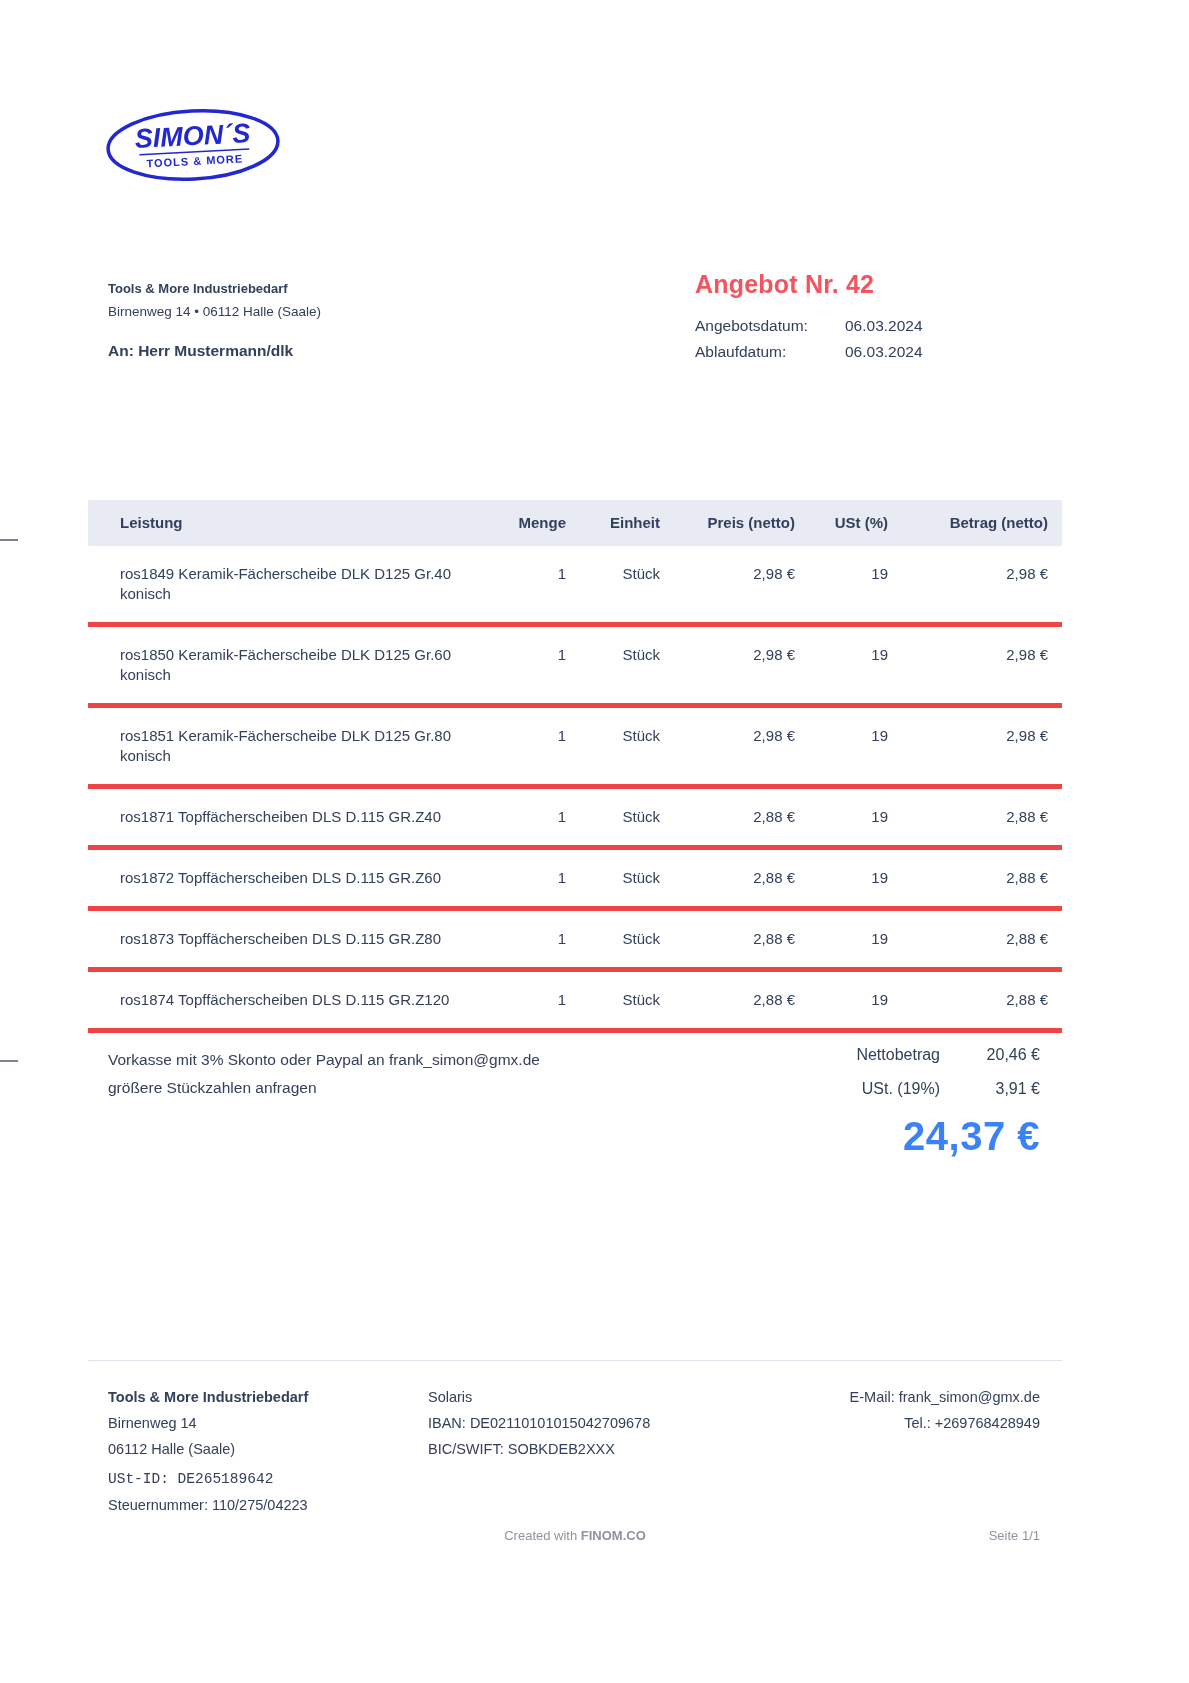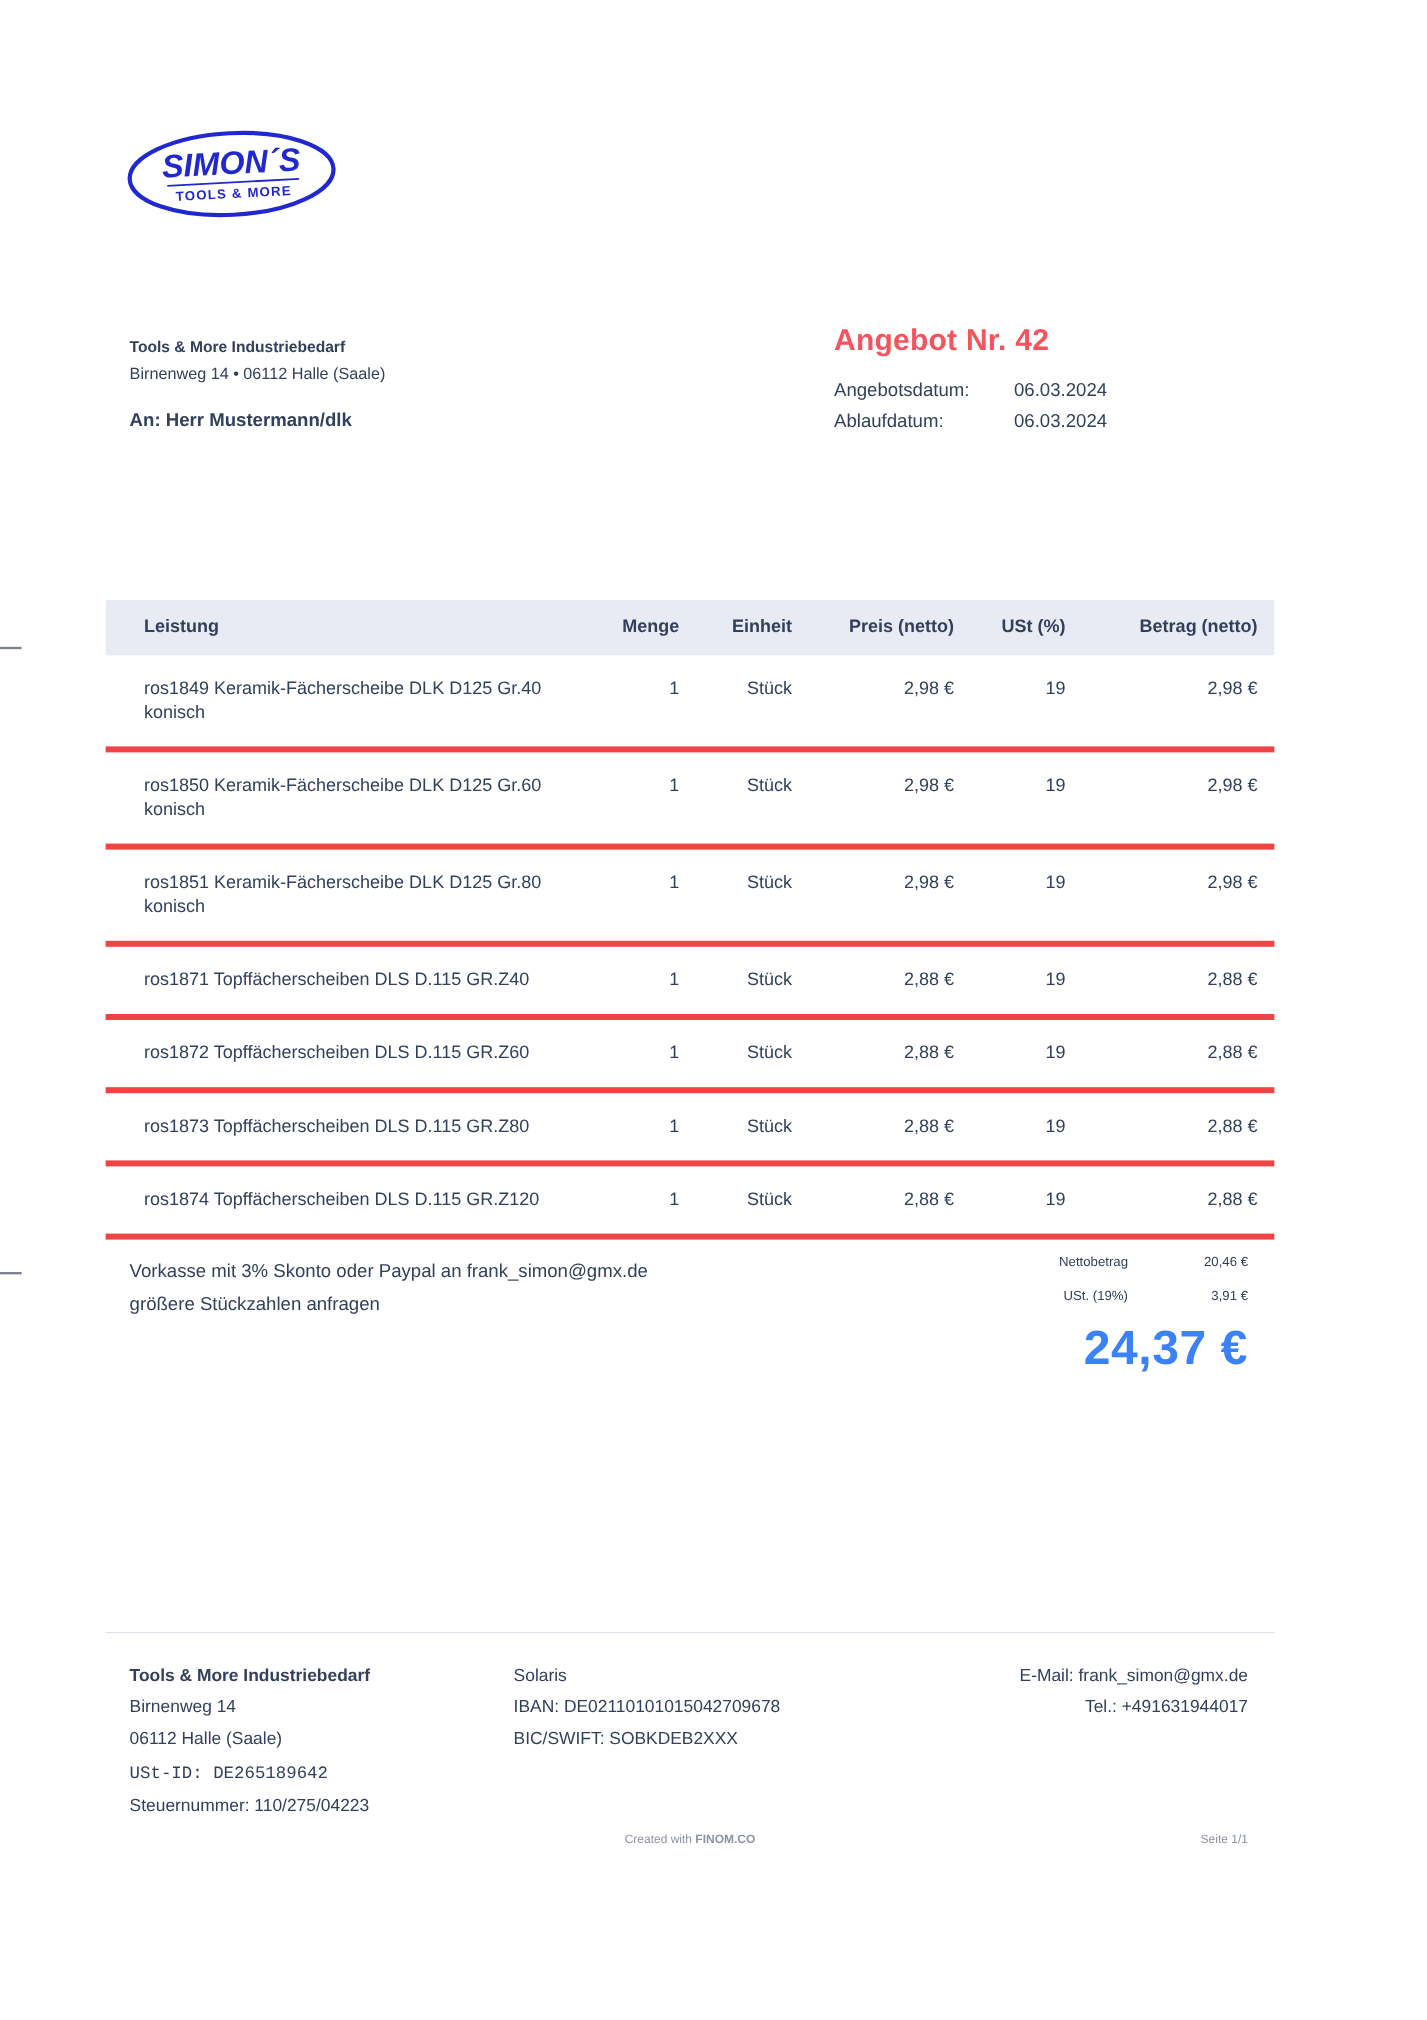--- a/index.html
+++ b/index.html
@@ -54,35 +54,35 @@
     border-radius:2px;
   }
   .cell { font-size:15px; line-height:20px; }
   .c0 { text-align:left; padding-left:32px; padding-right:14px; }
   .c1,.c2,.c3,.c4,.c5 { text-align:right; }
   .c5 { padding-right:14px; }
 
   
   .notes { position:absolute; left:108px; top:1046px; width:560px; font-size:15.5px; line-height:28px; }
   .totals { position:absolute; right:149px; top:1046px; text-align:right; }
-  .totals-row { display:flex; justify-content:flex-end; font-size:11px; margin-bottom:16px;align-items:flex-end; }
+  .totals-row { display:flex; justify-content:flex-end; font-size:16px; margin-bottom:16px;align-items:flex-end; }
   .totals-value { width:100px; text-align:right; }
   .grand-total { font-size:40px; font-weight:bold; color:#3b82f6; margin-top:14px; letter-spacing:.5px; }
 
   
   .footer-sep { position:absolute; left:88px; top:1360px; width:974px; height:1px; background:#dfe2ea; }
   .footer { position:absolute; left:88px; top:1388px; width:974px; font-size:14.5px; }
   .footer-grid { display:grid; grid-template-columns:340px 1fr 320px; }
   .footer-col1 { padding-left:20px; }
   .footer-col3 { text-align:right; padding-right:22px; }
   .f-line { margin-bottom:8px; line-height:18px; }
   .f-bold { font-weight:bold; }
   .f-gap { margin-top:12px;font-family:Liberation Mono, monospace; }
 
-  .bottom { position:absolute; left:88px; top:1528px; width:974px; height:20px; font-size:10px; color:#8d93a0; }
+  .bottom { position:absolute; left:88px; top:1528px; width:974px; height:20px; font-size:13px; color:#8d93a0; }
   .created { position:absolute; left:0; right:0; text-align:center; }
   .created b { color:#7c московской8290; }
   .page-num { position:absolute; right:22px; top:0; }
 </style>
 </head>
 <body>
 
 <div class="page">
 
   <div class="fold-mark fold-1"></div>
@@ -220,21 +220,21 @@
         <div class="f-line f-gap">USt-ID: DE265189642</div>
         <div class="f-line">Steuernummer: 110/275/04223</div>
       </div>
       <div class="footer-col2">
         <div class="f-line">Solaris</div>
         <div class="f-line">IBAN: DE02110101015042709678</div>
         <div class="f-line">BIC/SWIFT: SOBKDEB2XXX</div>
       </div>
       <div class="footer-col3">
         <div class="f-line">E-Mail: frank_simon@gmx.de</div>
-        <div class="f-line">Tel.: +491631944017</div>
+        <div class="f-line">Tel.: +269768428949</div>
       </div>
     </div>
   </div>
 
   <div class="bottom">
     <div class="created">
       <span>Created with </span><b>FINOM.CO</b>
     </div>
     <div class="page-num">Seite 1/1</div>
   </div>

